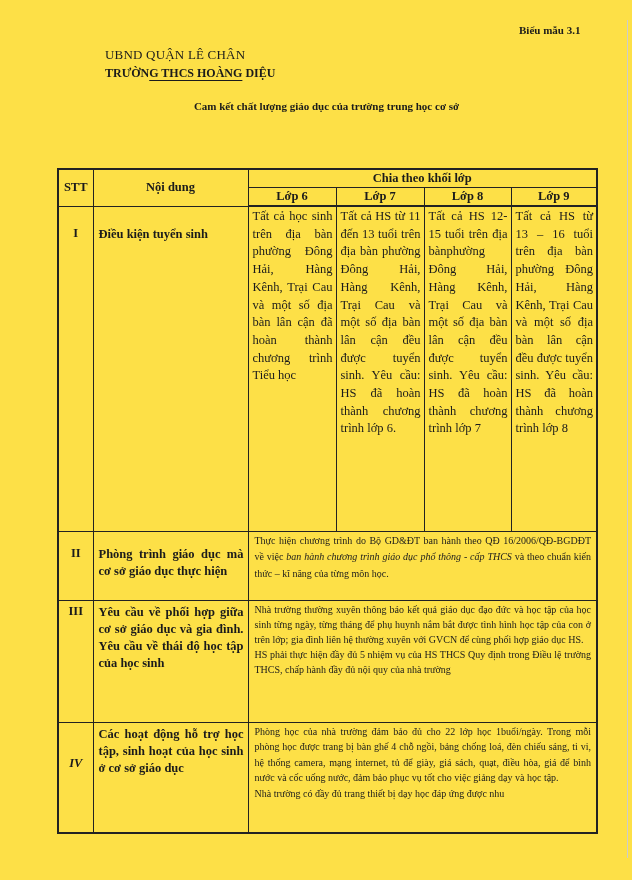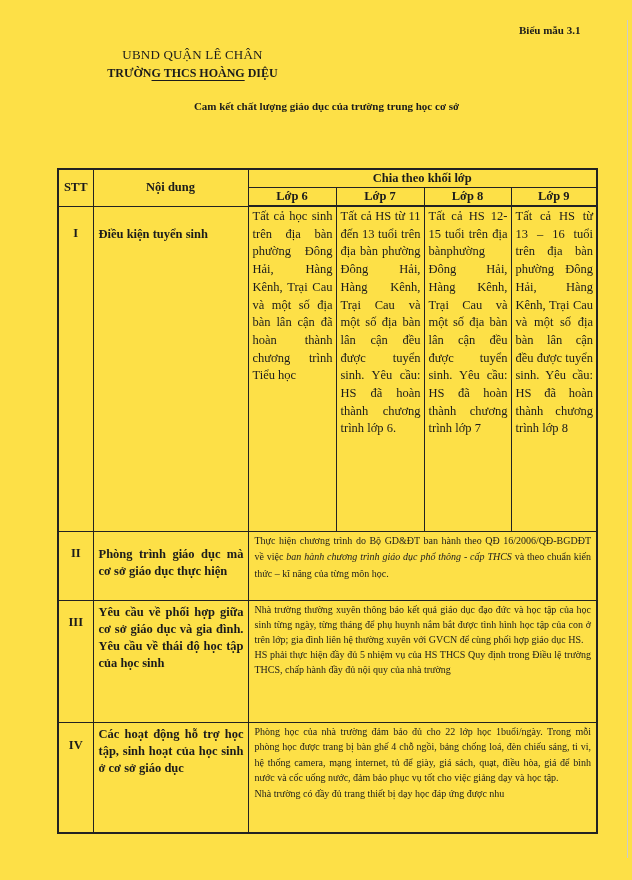--- a/index.html
+++ b/index.html
@@ -30,21 +30,20 @@
     left: 519px;
     font-size: 11px;
     font-weight: bold;
     white-space: nowrap;
   }
   .org-block {
     position: absolute;
     top: 47px;
     left: 105px;
     width: 175px;
-    text-align: center;
   }
   .org-line1 { font-size: 13px; letter-spacing: 0.2px; }
   .org-line2 { font-size: 12px; font-weight: bold; margin-top: 3px; white-space: nowrap; }
   .org-line2 .u { text-decoration: underline; text-underline-offset: 3px; }
   .title-block {
     position: absolute;
     top: 95px;
     left: 57px;
     width: 539px;
     text-align: center;
@@ -81,32 +80,32 @@
 
   tr.row-i   { height: 325px; }
   tr.row-ii  { height: 69px; }
   tr.row-iii { height: 122px; }
   tr.row-iv  { height: 111px; }
 
   td.stt {
     font-size: 12.5px;
     font-weight: bold;
     text-align: center;
-    padding-top: 14px;
+    padding-top: 3px;
   }
   td.label {
     font-size: 12.5px;
     font-weight: bold;
     text-align: justify;
     line-height: 17px;
     padding: 3px 4px 2px 5px;
   }
   tr.row-i td.stt, tr.row-i td.label { padding-top: 19px; }
   tr.row-ii td.stt, tr.row-ii td.label { padding-top: 14px; }
-  tr.row-iv td.stt { padding-top: 15px; }
+  tr.row-iv td.stt { padding-top: 33px; font-style: italic; }
 
   td.grade-cell {
     font-size: 12.5px;
     text-align: justify;
     line-height: 17.7px;
     padding: 1px 3px 1px 4px;
   }
   td.content {
     font-size: 10px;
     text-align: justify;

